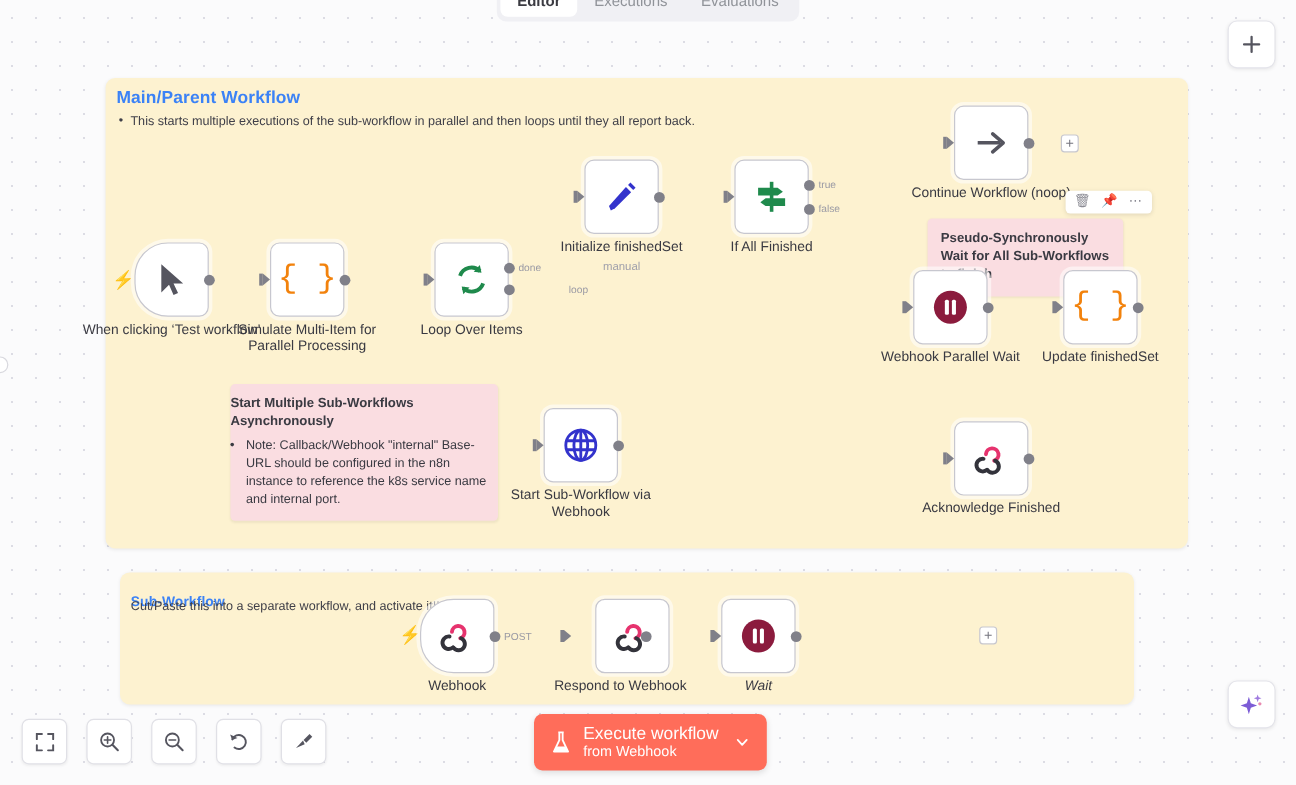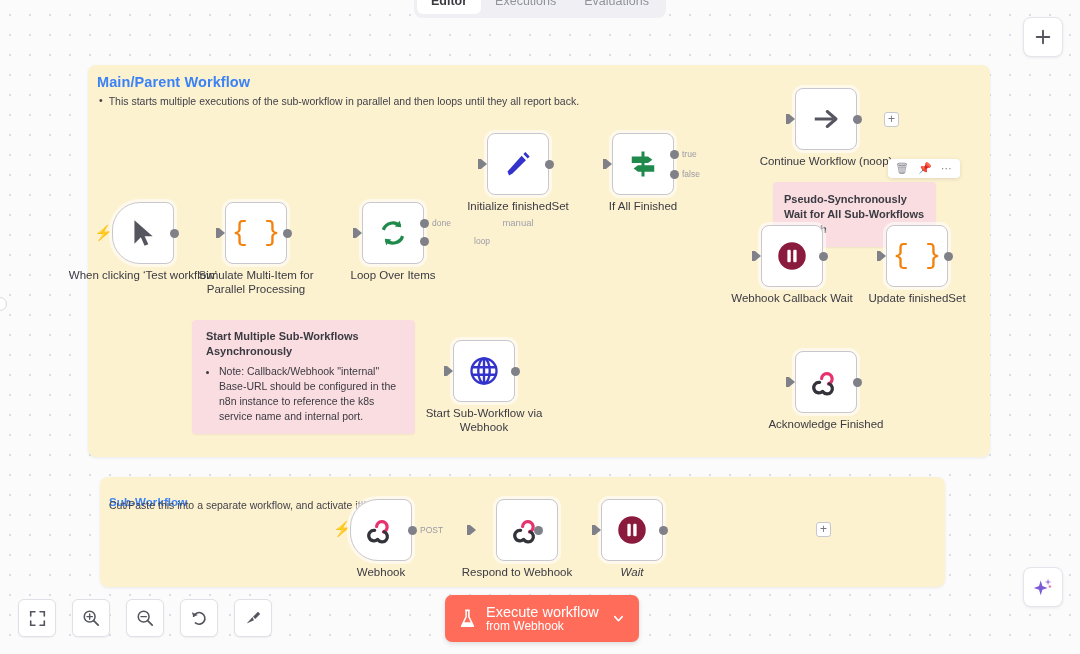--- a/index.html
+++ b/index.html
@@ -42,21 +42,21 @@
     position: absolute; font-weight: 700; color: #3b82f6; letter-spacing: .1px;
   }
   .frame-sub { position: absolute; color: #3f3f48; }
 
   .bullet-line { position: absolute; display: flex; gap: 6px; }
   .bullet-line .dot { line-height: 1; }
 
   
   .note {
     position: absolute; background: #fadde1; border-radius: 4px;
-    padding: 9px 14px; box-shadow: 0 1px 2px rgba(0,0,0,.06);
+    padding: 9px 0; box-shadow: 0 1px 2px rgba(0,0,0,.06);
   }
   .note-title { font-weight: 700; font-size: 11px; color: #3a3a42; line-height: 1.35; }
   .note-list { margin: 5px 0 0 13px; font-size: 10.5px; color: #3a3a42; line-height: 1.45; }
   .note-list li { list-style: disc; }
 
   
   .node { position: absolute; }
   .node-box {
     width: 62px; height: 62px; background: #fff;
     border: 1.5px solid #c7c7cf; border-radius: 8px;
@@ -303,21 +303,21 @@
   <div class="node" style="left:761px; top:225px;">
     <div class="node-box">
       <svg width="30" height="30" viewBox="0 0 24 24">
         <circle cx="12" cy="12" r="11" fill="#8b1b3d"></circle>
         <rect x="8.3" y="7" width="2.7" height="10" fill="#fff" rx="1"></rect>
         <rect x="13" y="7" width="2.7" height="10" fill="#fff" rx="1"></rect>
       </svg>
     </div>
     <div class="arrow-in" style="left:-6px; top:26px;"></div>
     <div class="dot-out" style="left:58px; top:27px;"></div>
-    <div class="node-label">Webhook Callback Wait</div>
+    <div class="node-label">Webhook Parallel Wait</div>
   </div>
 
   <div class="node" style="left:886px; top:225px;">
     <div class="node-box">
       <span style="font-size:27px; color:#f2820c; font-family:'Liberation Mono',monospace;">{&nbsp;}</span>
     </div>
     <div class="arrow-in" style="left:-6px; top:26px;"></div>
     <div class="dot-out" style="left:58px; top:27px;"></div>
     <div class="node-label">Update finishedSet</div>
   </div>

